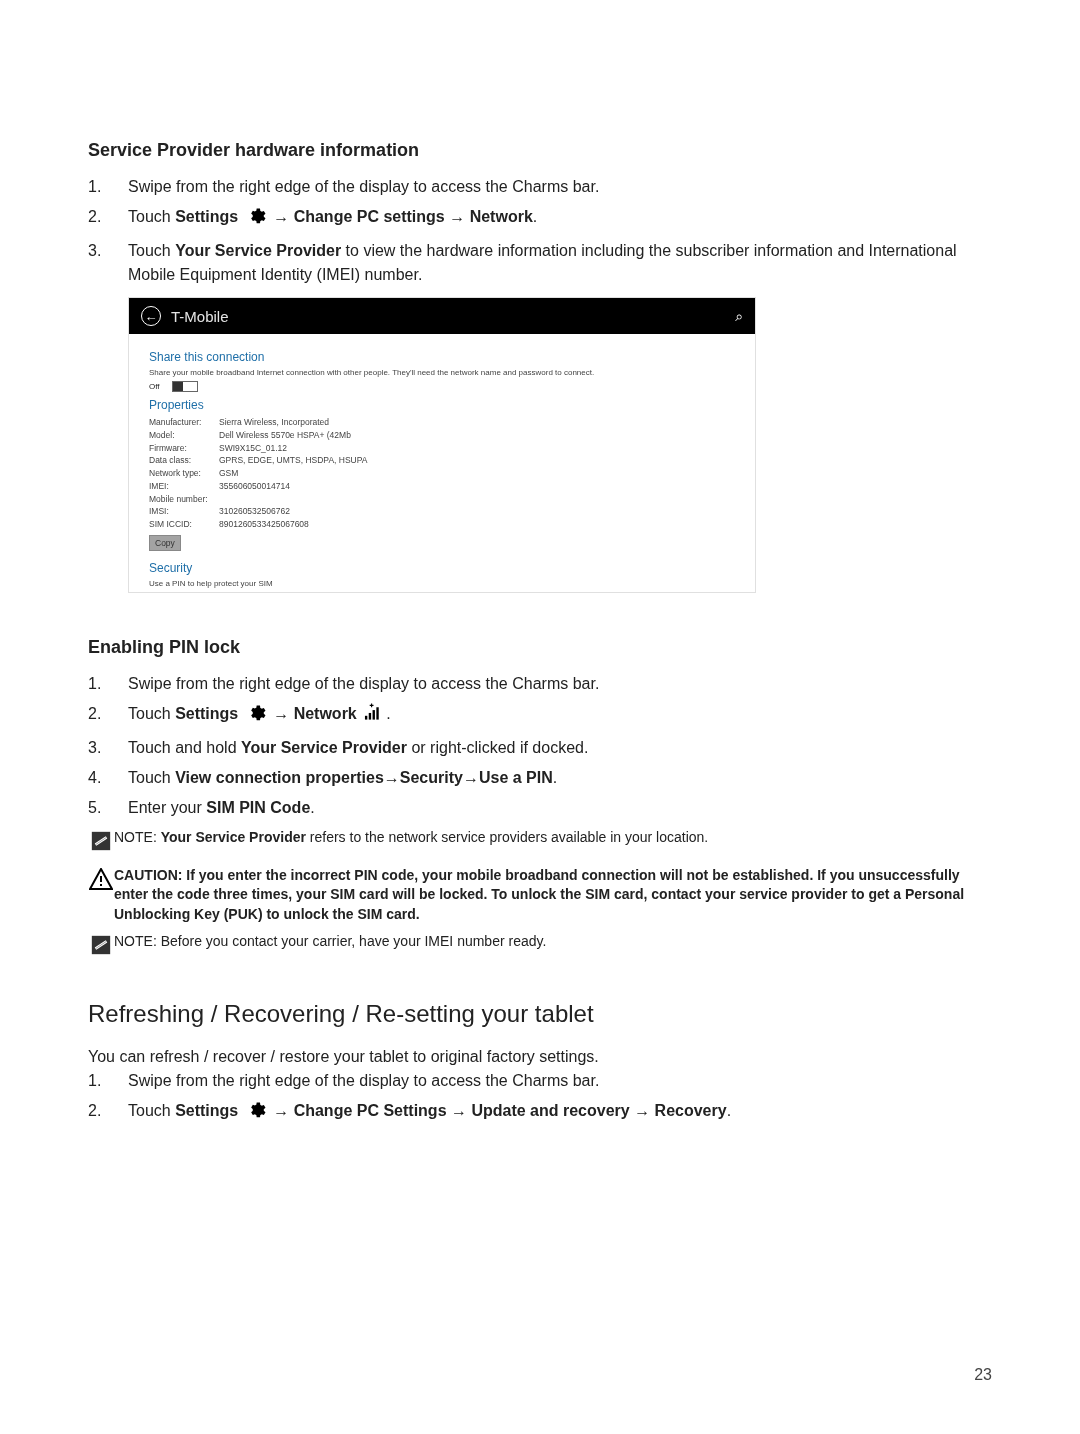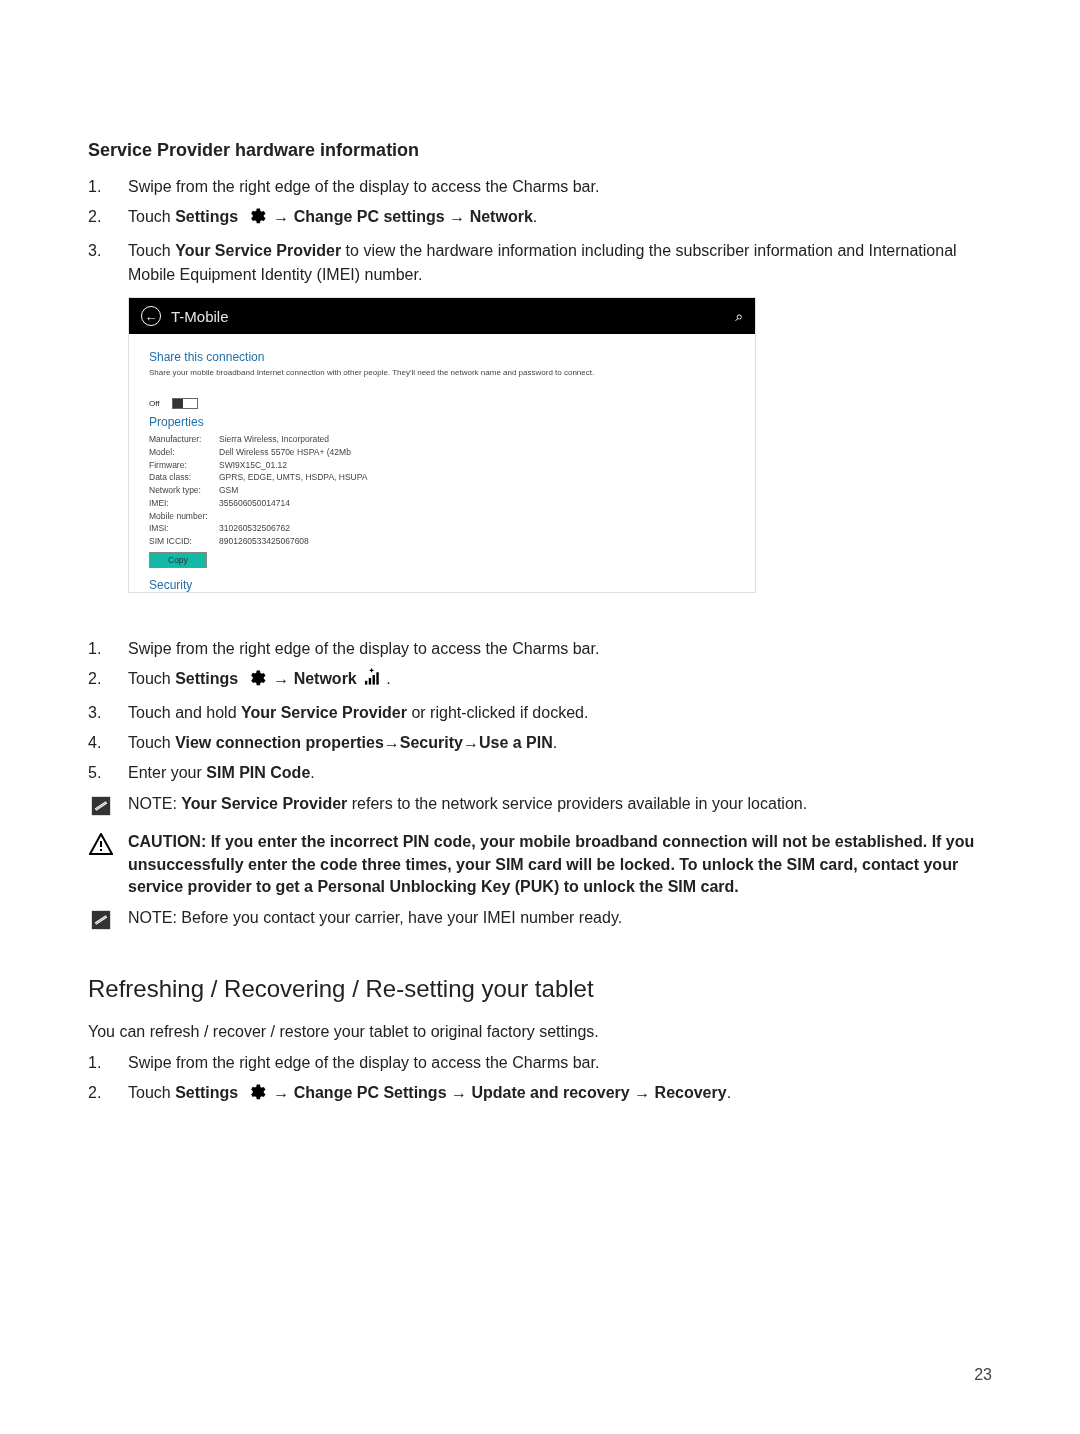--- a/index.html
+++ b/index.html
@@ -83,21 +83,21 @@
       border: 1.5px solid #fff;
       border-radius: 50%;
       color: #fff;
       font-size: 13px;
     }
     .shot-title { color: #e5e5e5; font-size: 15px; }
     .shot-search { color: #fff; font-size: 14px; }
     .shot-body { padding: 10px 20px 8px 20px; font-size: 9px; color: #333; }
     .shot-sec-h { color: #1f6fa8; font-size: 12px; margin-top: 6px; margin-bottom: 4px; }
     .shot-small { font-size: 8px; color: #444; }
-    .toggle-row { display: flex; align-items: center; gap: 12px; margin-top: 21px; margin-bottom: 6px; }
+    .toggle-row { display: flex; align-items: center; gap: 12px; margin-top: 4px; margin-bottom: 6px; }
     .toggle-off-label { font-size: 8px; color: #222; }
     .toggle {
       width: 26px;
       height: 11px;
       border: 1px solid #666;
       position: relative;
       display: inline-block;
     }
     .toggle .knob {
       position: absolute;
@@ -110,38 +110,38 @@
     .prop-row {
       display: flex;
       font-size: 8.5px;
       line-height: 1.5;
     }
     .prop-label { width: 70px; color: #444; }
     .prop-val { color: #444; }
     .btn-small {
       margin-top: 4px;
       display: inline-block;
-      padding: 2px 18px;
+      padding: 2px 5px;
       border: 1px solid #888;
-      background: #14b8a6;
+      background: #a3a3a3;
       font-size: 8.5px;
       color: #333;
     }
     .note-row {
       display: flex;
-      gap: 14px;
+      gap: 0;
       margin-top: 8px;
       padding-left: 0;
-      font-size: 16px;
+      font-size: 14px;
       line-height: 1.4;
     }
     .note-row + .note-row { margin-top: 8px; }
     .note-icon-cell { width: 26px; flex-shrink: 0; display: flex; justify-content: center; align-items: flex-start; padding-top: 2px; }
     .note-text { flex: 1; }
-    .p-intro { font-size: 16px; margin-bottom: 10px; color: #222; }
+    .p-intro { font-size: 16px; margin-bottom: 3px; color: #222; }
     .page-number {
       position: absolute;
       bottom: 50px;
       right: 88px;
       font-size: 16px;
       color: #444;
       text-align: center;
     }
   </style>
 </head>
@@ -234,20 +234,21 @@
           </div>
       </div>
       <span class="btn-small">Copy</span>
 
       <div class="shot-sec-h" style="margin-top:10px">Security</div>
       <div class="shot-small">Use a PIN to help protect your SIM</div>
       <span class="btn-small">Use a PIN</span>
     </div>
   </div>
 
+  <h2 class="sec-title">Enabling PIN lock</h2>
 
   <ol class="steps">
     <li>
       <span class="num">1.</span>
       <span class="body">Swipe from the right edge of the display to access the Charms bar.</span>
     </li>
     <li>
       <span class="num">2.</span>
       <span class="body">
         <span>Touch </span><span class="bold">Settings</span>

